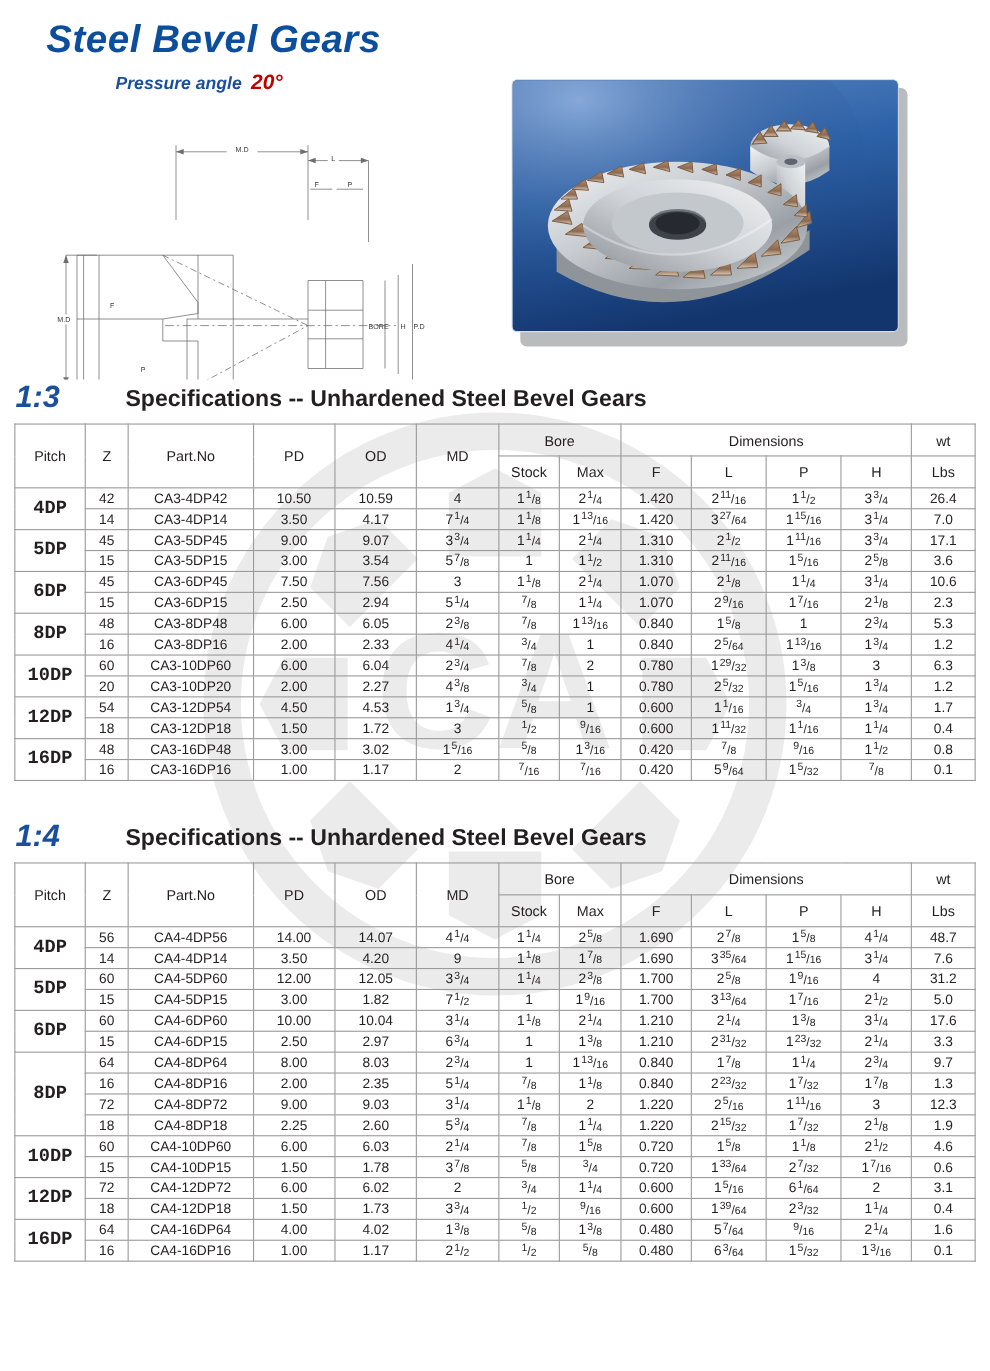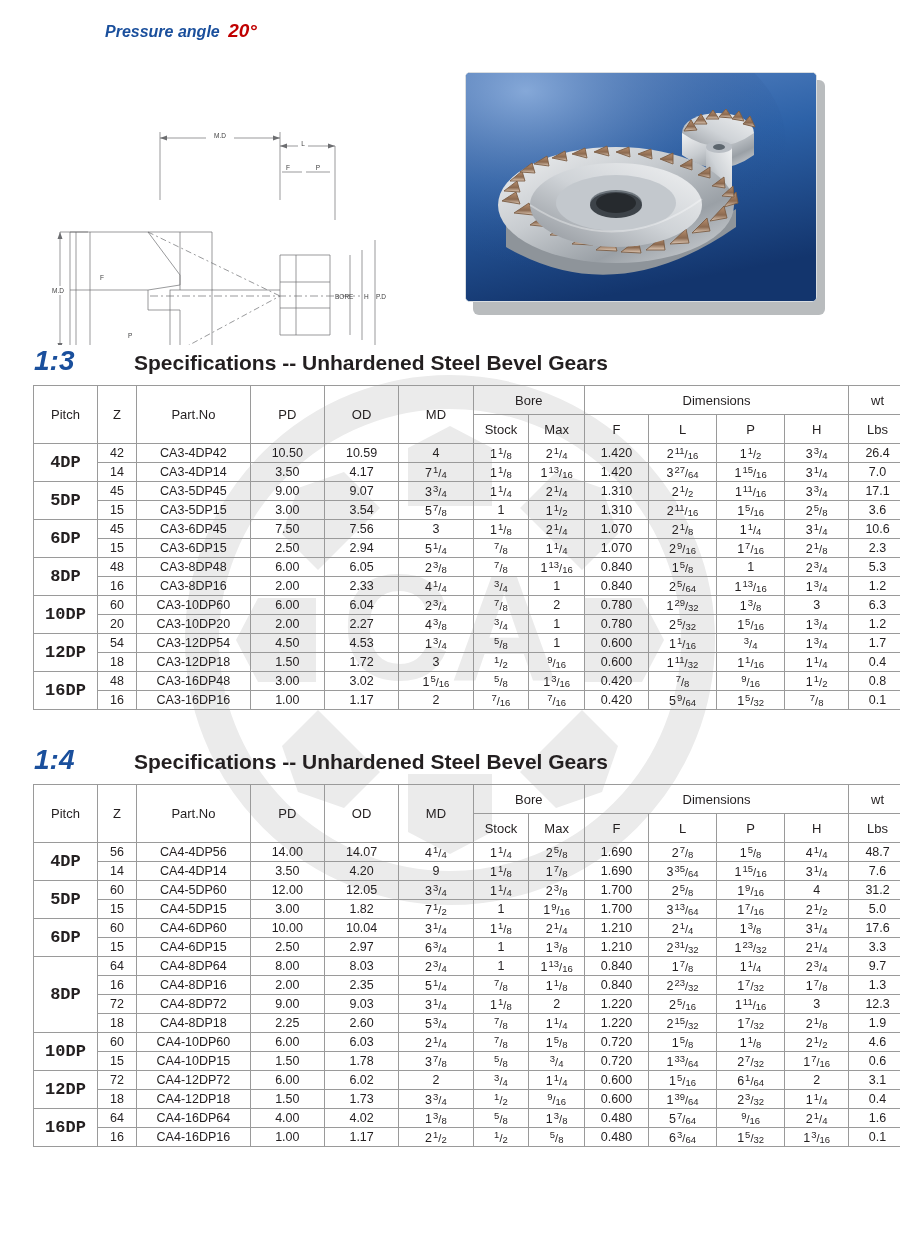--- a/index.html
+++ b/index.html
@@ -134,21 +134,21 @@
   td.pitch {
     font-size: 17px;
     font-weight: bold;
     color: #231f20;
     font-family: Liberation Mono, monospace;
   }
   td.cell { height: 19px; font-size: 12.5px; }
   td.partno { font-size: 12.5px; margin-top: 21px; }
   .big { font-size: 12.5px; }
 
-  .tbl-block { margin-bottom: 34px; padding-left: 20px; }
+  .tbl-block { margin-bottom: 34px; }
   .tbl-block:last-child { margin-bottom: 0; }
 
   .fr { display: inline-block; }
   .fr .w { margin-right: 1px; }
   .fr .n { font-size: 9.5px; vertical-align: 0.45em; }
   .fr .s { font-size: 11px; }
   .fr .d { font-size: 9.5px; vertical-align: -0.05em; }
 </style>
 </head>
 <body>
@@ -167,20 +167,21 @@
     <path d="M462 462 L416 478 L380 442 L442 380 L478 416 Z"></path>
     <path d="M462 158 L478 204 L442 240 L380 178 L416 142 Z"></path>
     <path d="M158 462 L142 416 L178 380 L240 442 L204 478 Z"></path>
     <text x="310" y="350" font-family="Liberation Sans, sans-serif" font-size="150" font-weight="bold" fill="#ebebeb" text-anchor="middle">CA</text>
   </g>
 </svg>
 
 <div class="page">
 
   <div class="header">
+    <div class="title">Steel Bevel Gears</div>
     <div class="subtitle">
       <span>Pressure angle</span>
       <span class="angle">20°</span>
     </div>
 
     <svg class="drawing" viewBox="0 0 390 245">
       <g stroke="#6d6e71" stroke-width="0.7" fill="none">
 
         <line x1="130" y1="100" x2="130" y2="32"></line>
         <line x1="250" y1="100" x2="250" y2="32"></line>

